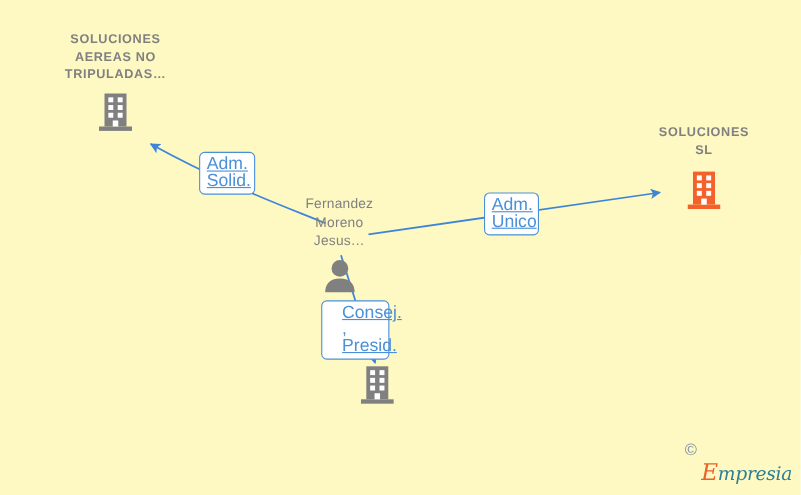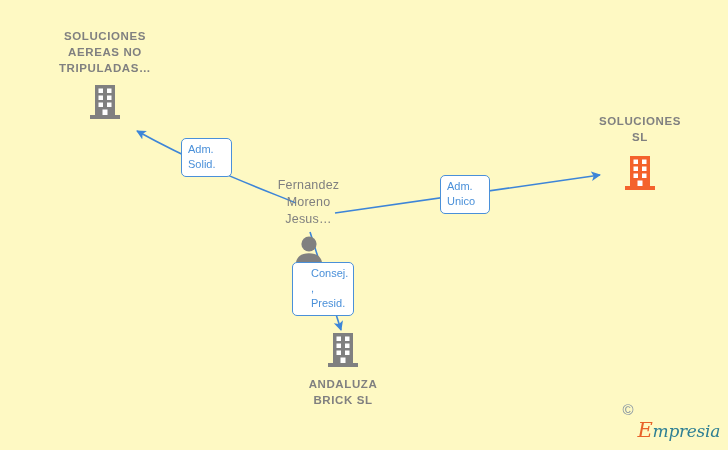--- a/index.html
+++ b/index.html
@@ -50,26 +50,27 @@
     display: flex;
     align-items: center;
     justify-content: center;
   }
   .edge-label {
     position: absolute;
     border: 1.4px solid #4a90d9;
     border-radius: 5px;
     background: #ffffff;
     color: #4a90d9;
-    font-size: 11px;
+    font-size: 16px;
     line-height: 15px;
     text-align: left;
     padding: 3px 6px 4px 6px;
     white-space: pre-line;
     box-sizing: border-box;
+    text-decoration: underline;
   }
   #watermark {
     position: absolute;
     right: 8px;
     bottom: 10px;
     display: flex;
     align-items: center;
     gap: 4px;
   }
   .wm-c {
@@ -166,31 +167,29 @@
         <rect x="0" y="31" width="30" height="4" fill="#808080"></rect>
         <rect x="8.5" y="4.5" width="4.5" height="4.5" fill="#ffffff"></rect>
         <rect x="17" y="4.5" width="4.5" height="4.5" fill="#ffffff"></rect>
         <rect x="8.5" y="11.5" width="4.5" height="4.5" fill="#ffffff"></rect>
         <rect x="17" y="11.5" width="4.5" height="4.5" fill="#ffffff"></rect>
         <rect x="8.5" y="18.5" width="4.5" height="4.5" fill="#ffffff"></rect>
         <rect x="17" y="18.5" width="4.5" height="4.5" fill="#ffffff"></rect>
         <rect x="12.5" y="25.5" width="5" height="5.5" fill="#ffffff"></rect>
       </svg>
     </div>
-    <div class="node-label" style="margin-top:8px;">ANDALUZA
-BRICK  SL</div>
   </div>
 
   <div class="edge-label" style="left:181px; top:138px; width:51px;">Adm.
 Solid.</div>
 
   <div class="edge-label" style="left:440px; top:175px; width:50px;">Adm.
 Unico</div>
 
-  <div class="edge-label" style="left:292px; top:262px; width:62px;padding-left:18px;">Consej. ,
+  <div class="edge-label" style="left:292px; top:273px; width:62px;padding-left:18px;">Consej. ,
 Presid.</div>
 
   <div id="watermark">
     <span class="wm-c">©</span>
     <span class="wm-text"><span class="cap">E</span><span>mpresia</span></span>
   </div>
 
 </div>
 
 </body></html>

